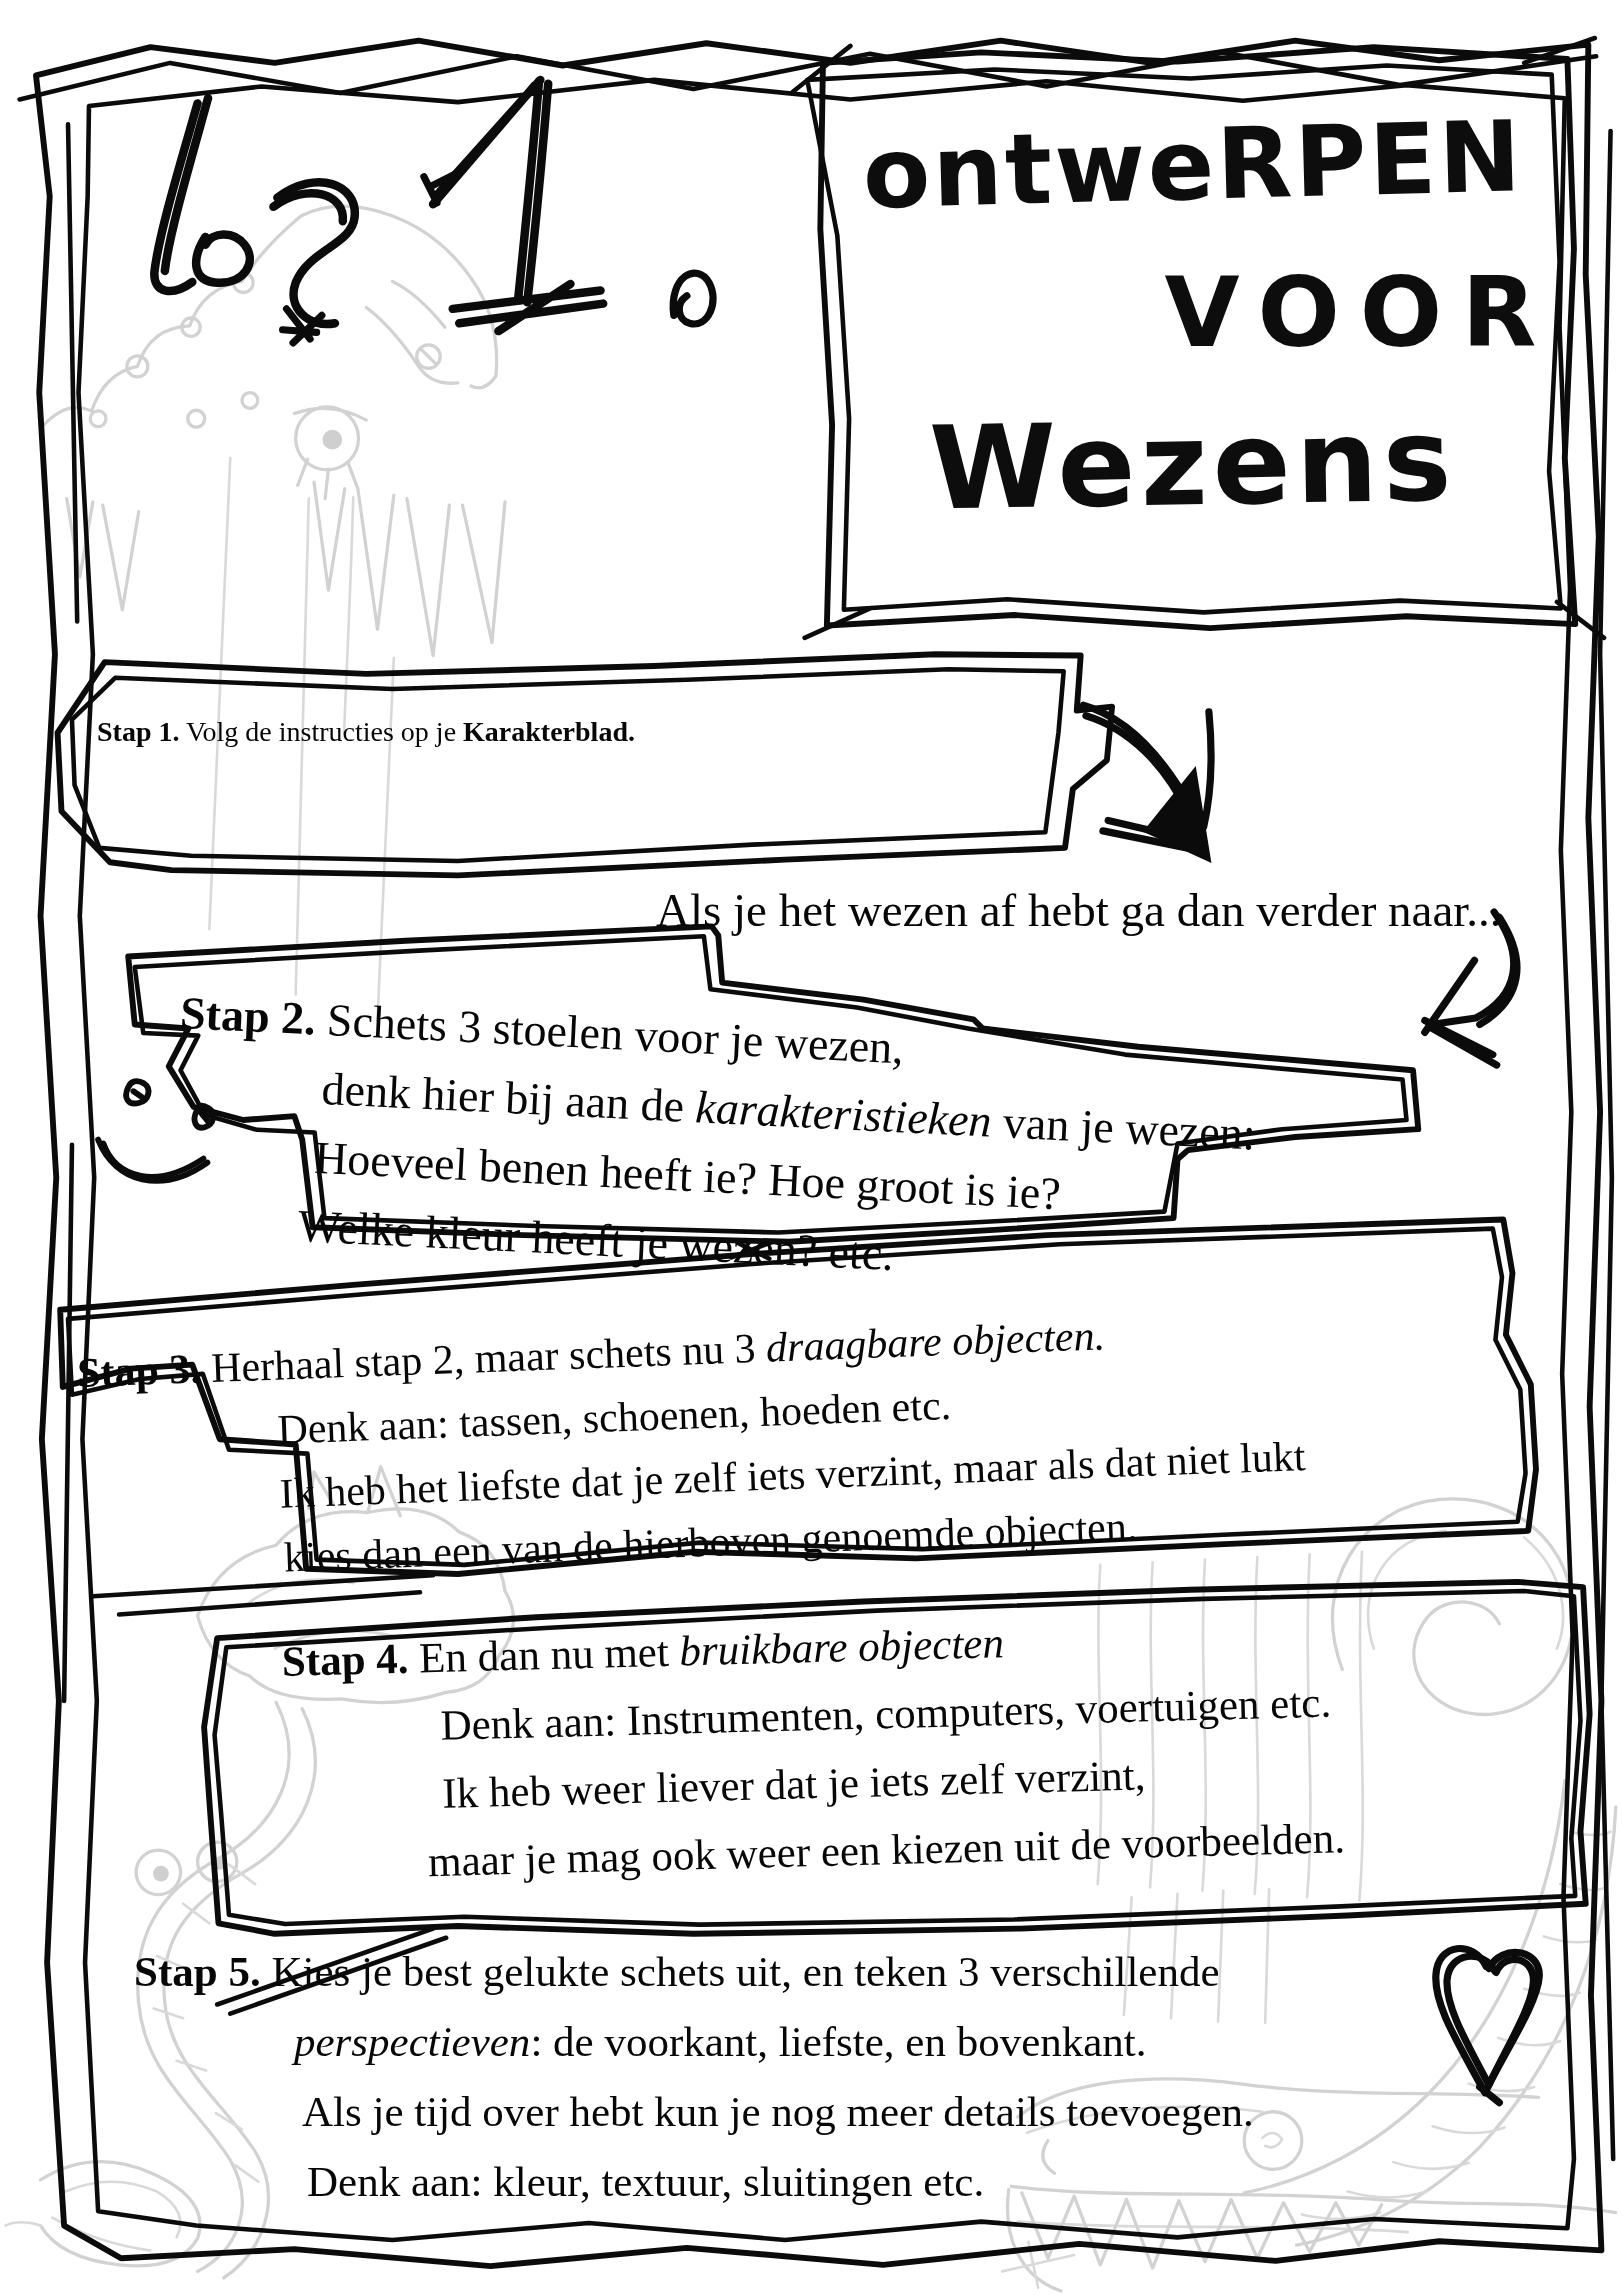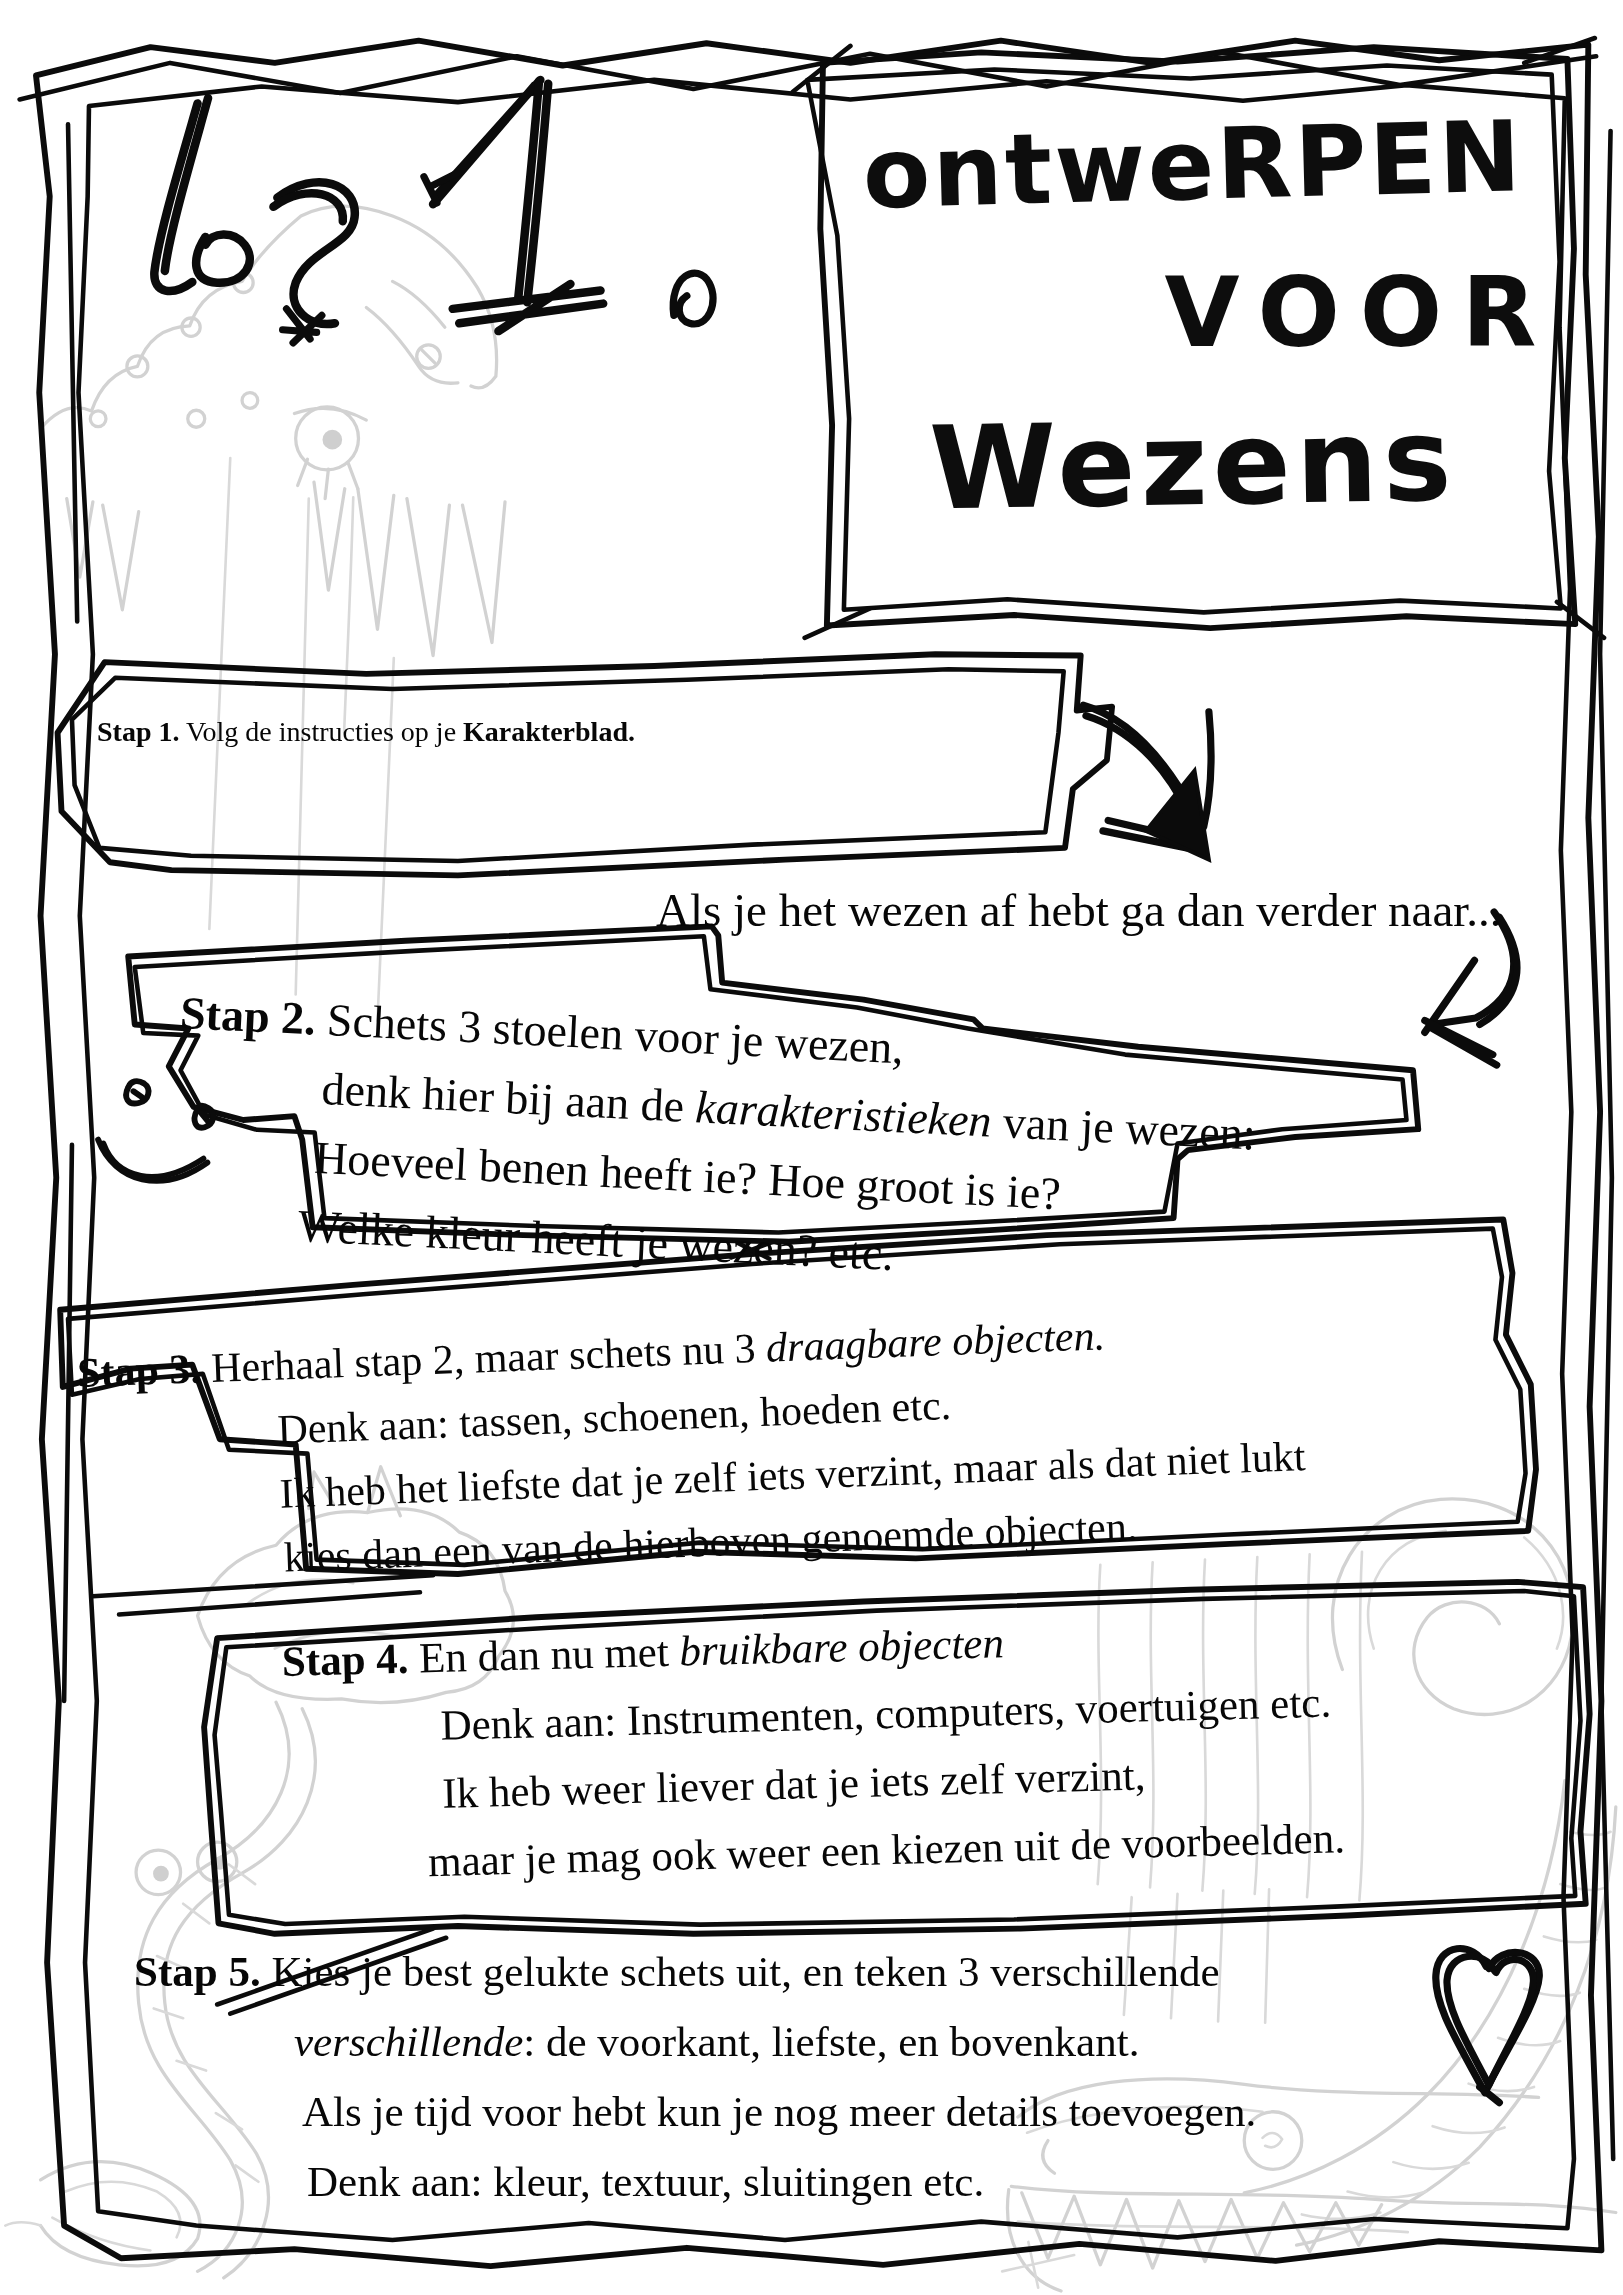--- a/index.html
+++ b/index.html
@@ -220,17 +220,17 @@
 
 <div id="stap4-text" class="txt">
   <div class="line"><span class="lbl">Stap 4.</span><span> En dan nu met </span><span class="it">bruikbare objecten</span></div>
   <div class="line i2">Denk aan: Instrumenten, computers, voertuigen etc.</div>
   <div class="line i3">Ik heb weer liever dat je iets zelf verzint,</div>
   <div class="line i4">maar je mag ook weer een kiezen uit de voorbeelden.</div>
 </div>
 
 <div id="stap5-text" class="txt">
   <div class="line"><span class="lbl">Stap 5.</span><span> Kies je best gelukte schets uit, en teken 3 verschillende</span></div>
-  <div class="line i2"><span class="it">verschillende</span><span>: de voorkant, liefste, en bovenkant.</span></div>
-  <div class="line i3">Als je tijd voor hebt kun je nog meer details toevoegen.</div>
+  <div class="line i2"><span class="it">perspectieven</span><span>: de voorkant, liefste, en bovenkant.</span></div>
+  <div class="line i3">Als je tijd over hebt kun je nog meer details toevoegen.</div>
   <div class="line i4">Denk aan: kleur, textuur, sluitingen etc.</div>
 </div>
 
 
 </body></html>

